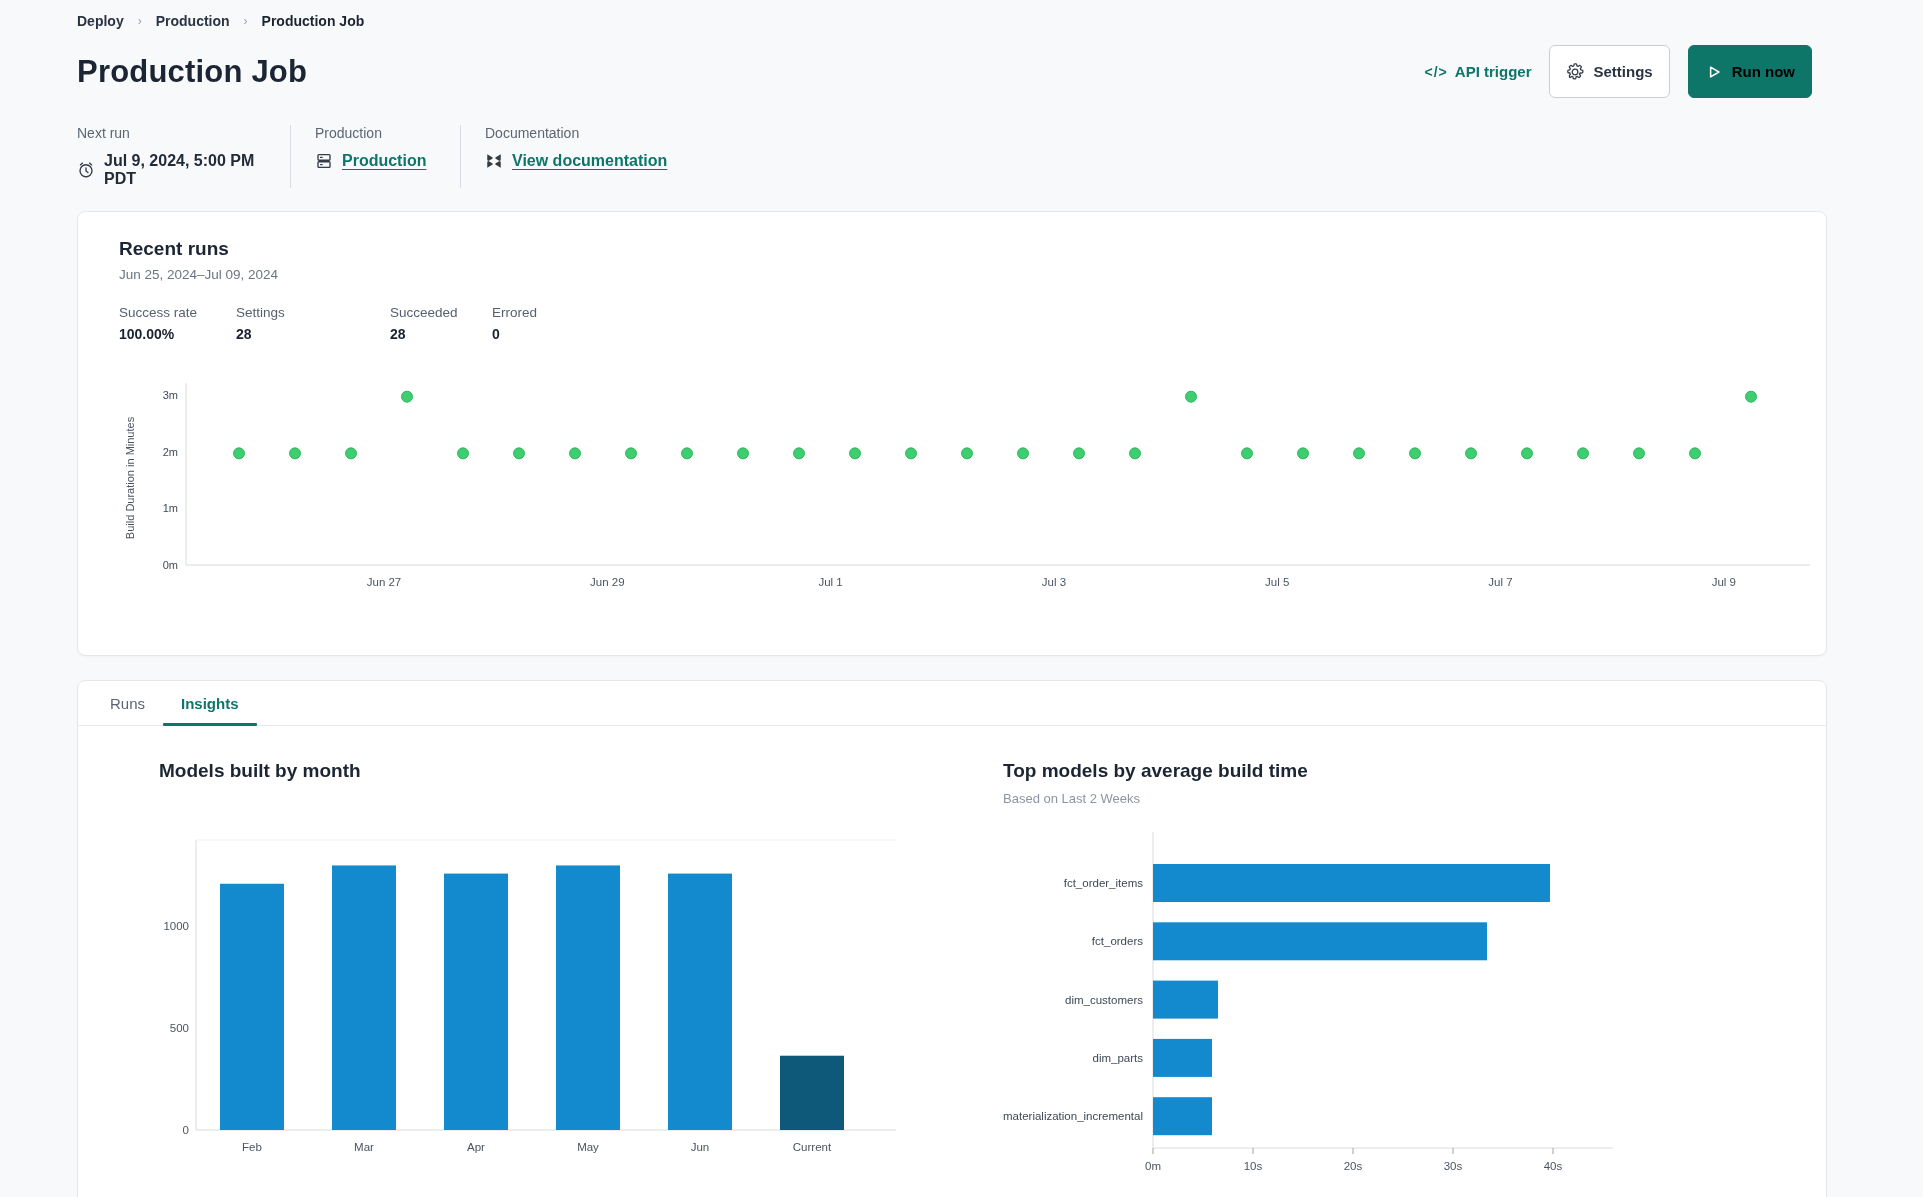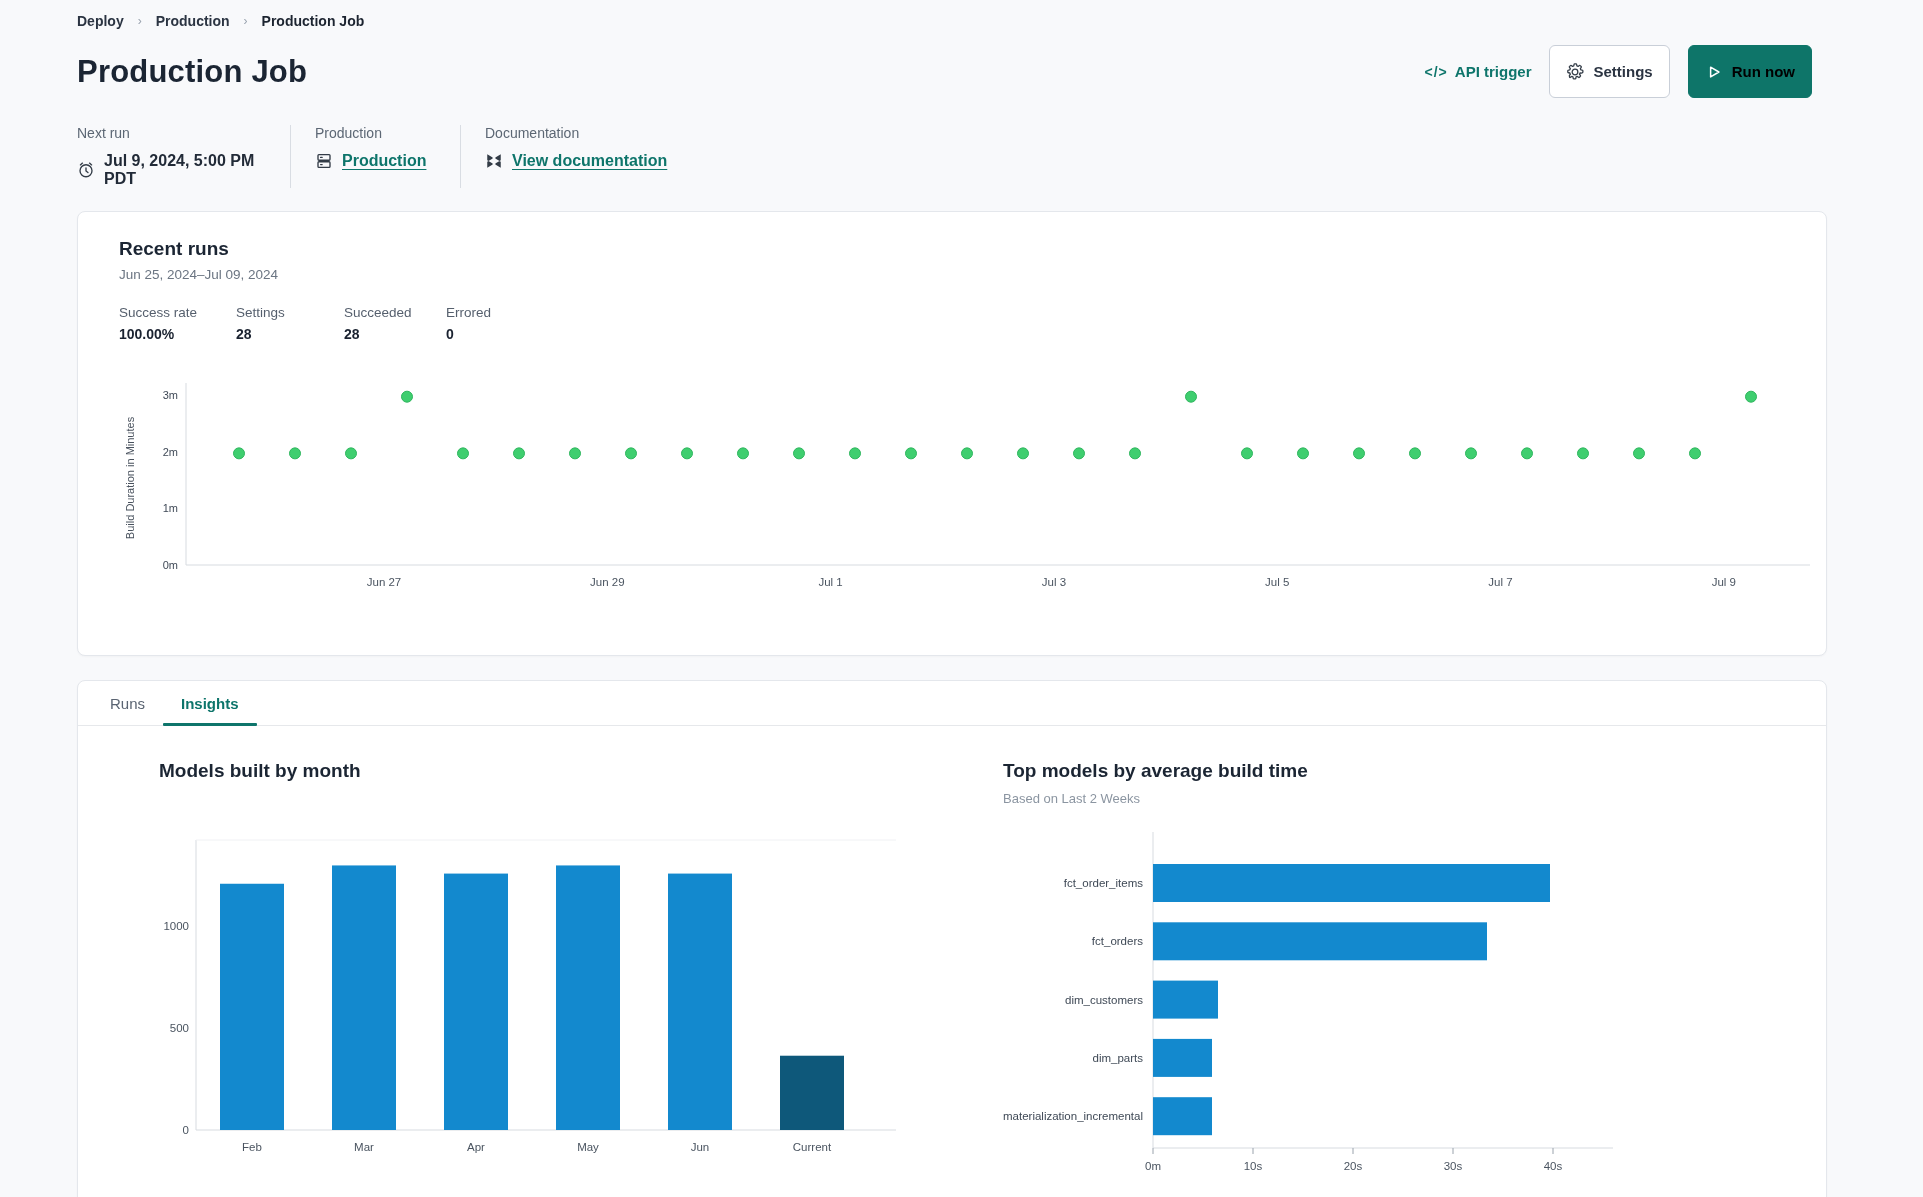--- a/index.html
+++ b/index.html
@@ -44,21 +44,21 @@
   
   .card { background:#ffffff; border:1px solid #e4e7ec; border-radius:8px; box-shadow:0 1px 2px rgba(16,24,40,.03); }
   .card-recent { margin-top:23px; padding:26px 0 18px 41px; height:445px; }
   .card-title { font-size:19px; font-weight:700; color:#1b2533; }
   .date-range { font-size:13.5px; color:#6b7582; margin-top:7px; }
 
   .stats-row { display:flex; margin-top:23px; }
   .stat { margin-right:0; }
   .stat .s-label { font-size:13.5px; color:#555f6d; }
   .stat .s-value { font-size:14px; font-weight:700; color:#1a2230; margin-top:6px; }
-  .stat.w1{width:117px;} .stat.w2{width:108px;} .stat.w3{width:102px;} .stat.w4{width:100px;}
+  .stat.w1{width:117px;} .stat.w2{width:108px;} .stat.w3{width:102px;margin-left:46px;} .stat.w4{width:100px;}
 
   .scatter-wrap { margin-top:33px; margin-left:-1px; }
 
   
   .card-tabs { margin-top:24px; height:560px; }
   .tabbar { display:flex; align-items:stretch; height:45px; border-bottom:1px solid #e6e8eb; padding-left:14px; }
   .tab { display:flex; align-items:center; padding:0 18px; font-size:15px; color:#5a6472; cursor:pointer; position:relative; }
   .tab.active { color:#0e756b; font-weight:700; }
   .tab.active::after { content:""; position:absolute; left:0; right:0; bottom:-1px; height:3px; background:#0e756b; border-radius:1px; }
 

